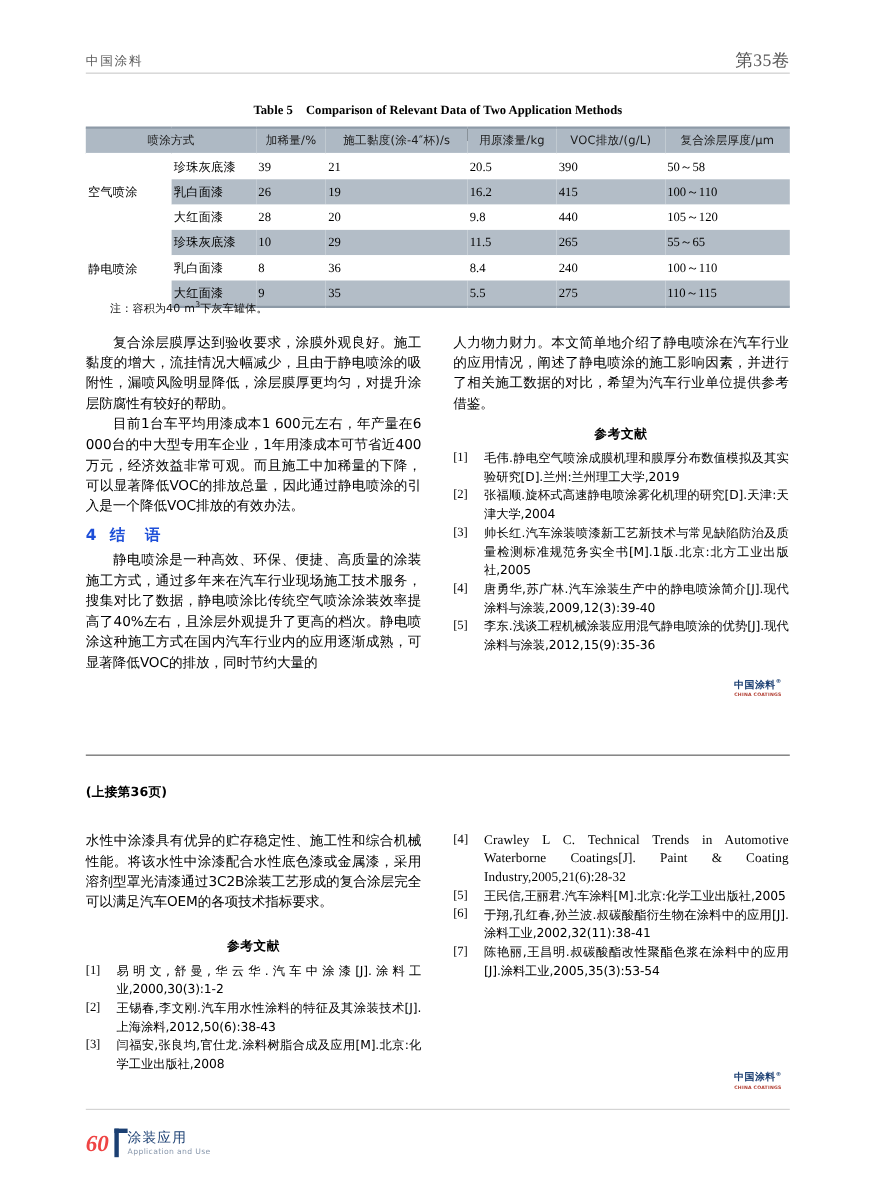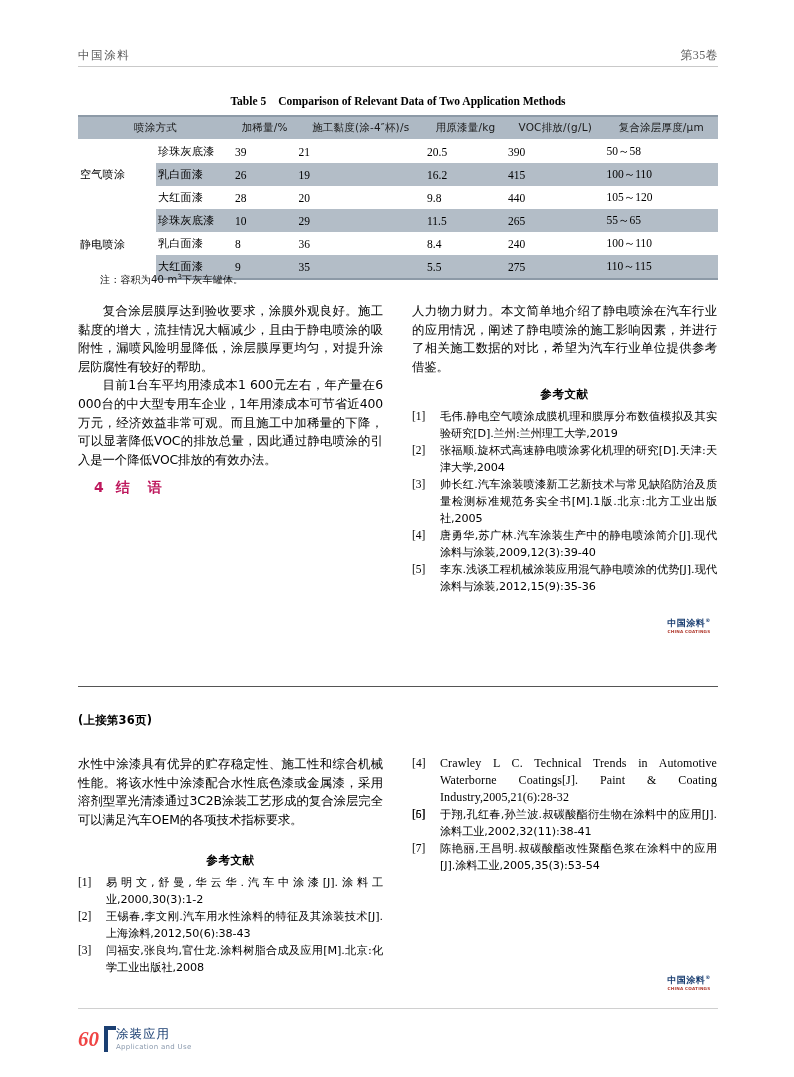--- a/index.html
+++ b/index.html
@@ -33,21 +33,21 @@
     height: 22px;
     display: flex;
     align-items: center;
     justify-content: space-between;
     font-size: 11.5px;
     color: #5a5a5a;
     letter-spacing: 1.6px;
   }
   .runhead .rh-right {
     letter-spacing: 0.4px;
-    font-size: 12px;
+    font-size: 16px;
   }
   .runhead-rule {
     position: absolute;
     left: 78px;
     top: 66px;
     width: 640px;
     height: 1px;
     background: #c9c9c9;
   }
 
@@ -154,23 +154,23 @@
     margin: 0 0 0 0;
     text-indent: 2em;
     letter-spacing: -0.1px;
   }
   .col p.noindent { text-indent: 0; }
 
   .sec-head {
     font-family: "DejaVu Sans", sans-serif;
     font-size: 14px;
     font-weight: bold;
-    color: #be185d;
+    color: #1d4ed8;
     letter-spacing: 2px;
-    margin: 9px 0 3px 16px;
+    margin: 9px 0 3px 0;
   }
   .sec-head .sec-num { margin-right: 10px; }
 
   .refs-title {
     text-align: center;
     font-family: "DejaVu Sans", sans-serif;
     font-size: 11.5px;
     font-weight: bold;
     margin: 9px 0 4px 0;
     letter-spacing: 0.6px;
@@ -398,20 +398,21 @@
   </div>
 
   <div class="tbl-note"><span>注：容积为40 m</span><sup>3</sup><span>下灰车罐体。</span></div>
 
   <div class="col col-left" style="top: 302px; height: 370px;">
     <p>复合涂层膜厚达到验收要求，涂膜外观良好。施工黏度的增大，流挂情况大幅减少，且由于静电喷涂的吸附性，漏喷风险明显降低，涂层膜厚更均匀，对提升涂层防腐性有较好的帮助。</p>
     <p>目前1台车平均用漆成本1 600元左右，年产量在6 000台的中大型专用车企业，1年用漆成本可节省近400万元，经济效益非常可观。而且施工中加稀量的下降，可以显著降低VOC的排放总量，因此通过静电喷涂的引入是一个降低VOC排放的有效办法。</p>
     <div class="sec-head">
       <span class="sec-num">4</span><span>结　语</span>
     </div>
+    <p>静电喷涂是一种高效、环保、便捷、高质量的涂装施工方式，通过多年来在汽车行业现场施工技术服务，搜集对比了数据，静电喷涂比传统空气喷涂涂装效率提高了40%左右，且涂层外观提升了更高的档次。静电喷涂这种施工方式在国内汽车行业内的应用逐渐成熟，可显著降低VOC的排放，同时节约大量的</p>
   </div>
 
   <div class="col col-right" style="top: 302px; height: 370px;">
     <p class="noindent">人力物力财力。本文简单地介绍了静电喷涂在汽车行业的应用情况，阐述了静电喷涂的施工影响因素，并进行了相关施工数据的对比，希望为汽车行业单位提供参考借鉴。</p>
     <div class="refs-title">参考文献</div>
     <ol class="refs">
       <li><span class="refnum">[1]</span><span>毛伟.静电空气喷涂成膜机理和膜厚分布数值模拟及其实验研究[D].兰州:兰州理工大学,2019</span></li>
       <li><span class="refnum">[2]</span><span>张福顺.旋杯式高速静电喷涂雾化机理的研究[D].天津:天津大学,2004</span></li>
       <li><span class="refnum">[3]</span><span>帅长红.汽车涂装喷漆新工艺新技术与常见缺陷防治及质量检测标准规范务实全书[M].1版.北京:北方工业出版社,2005</span></li>
       <li><span class="refnum">[4]</span><span>唐勇华,苏广林.汽车涂装生产中的静电喷涂简介[J].现代涂料与涂装,2009,12(3):39-40</span></li>
@@ -434,21 +435,21 @@
     <ol class="refs">
       <li><span class="refnum">[1]</span><span>易明文,舒曼,华云华.汽车中涂漆[J].涂料工业,2000,30(3):1-2</span></li>
       <li><span class="refnum">[2]</span><span>王锡春,李文刚.汽车用水性涂料的特征及其涂装技术[J].上海涂料,2012,50(6):38-43</span></li>
       <li><span class="refnum">[3]</span><span>闫福安,张良均,官仕龙.涂料树脂合成及应用[M].北京:化学工业出版社,2008</span></li>
     </ol>
   </div>
 
   <div class="col col-right" style="top: 755px; height: 250px;">
     <ol class="refs">
       <li class="latin"><span class="refnum">[4]</span><span>Crawley L C. Technical Trends in Automotive Waterborne Coatings[J]. Paint &amp; Coating Industry,2005,21(6):28-32</span></li>
-      <li><span class="refnum">[5]</span></li>
+      <li><span class="refnum">[5]</span><span>王民信,王丽君.汽车涂料[M].北京:化学工业出版社,2005</span></li>
       <li><span class="refnum">[6]</span><span>于翔,孔红春,孙兰波.叔碳酸酯衍生物在涂料中的应用[J].涂料工业,2002,32(11):38-41</span></li>
       <li><span class="refnum">[7]</span><span>陈艳丽,王昌明.叔碳酸酯改性聚酯色浆在涂料中的应用[J].涂料工业,2005,35(3):53-54</span></li>
     </ol>
   </div>
 
   <div class="minilogo" style="left: 662px; top: 975px;">
     <span class="ml-cn"><span>中国涂料</span><span class="ml-tm">®</span></span>
     <span class="ml-en">CHINA COATINGS</span>
   </div>
 

